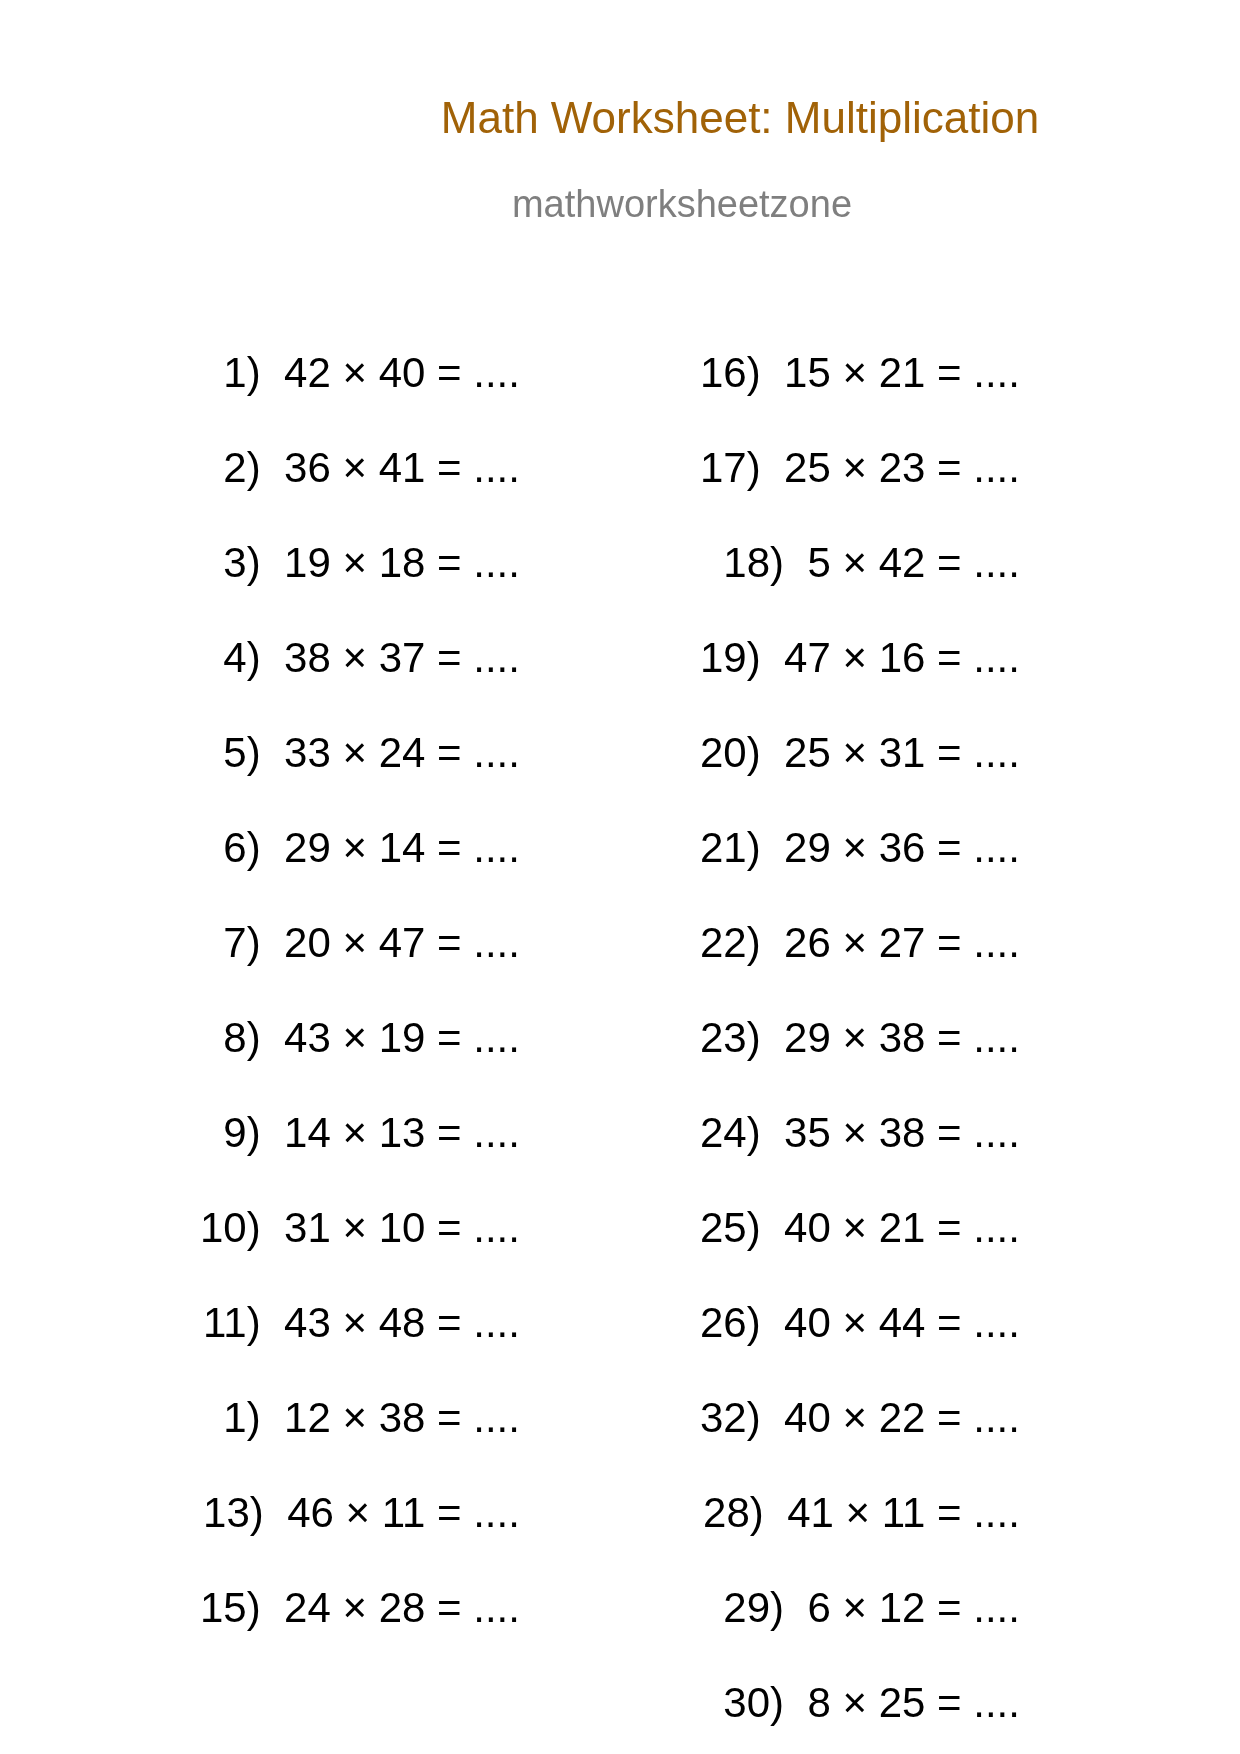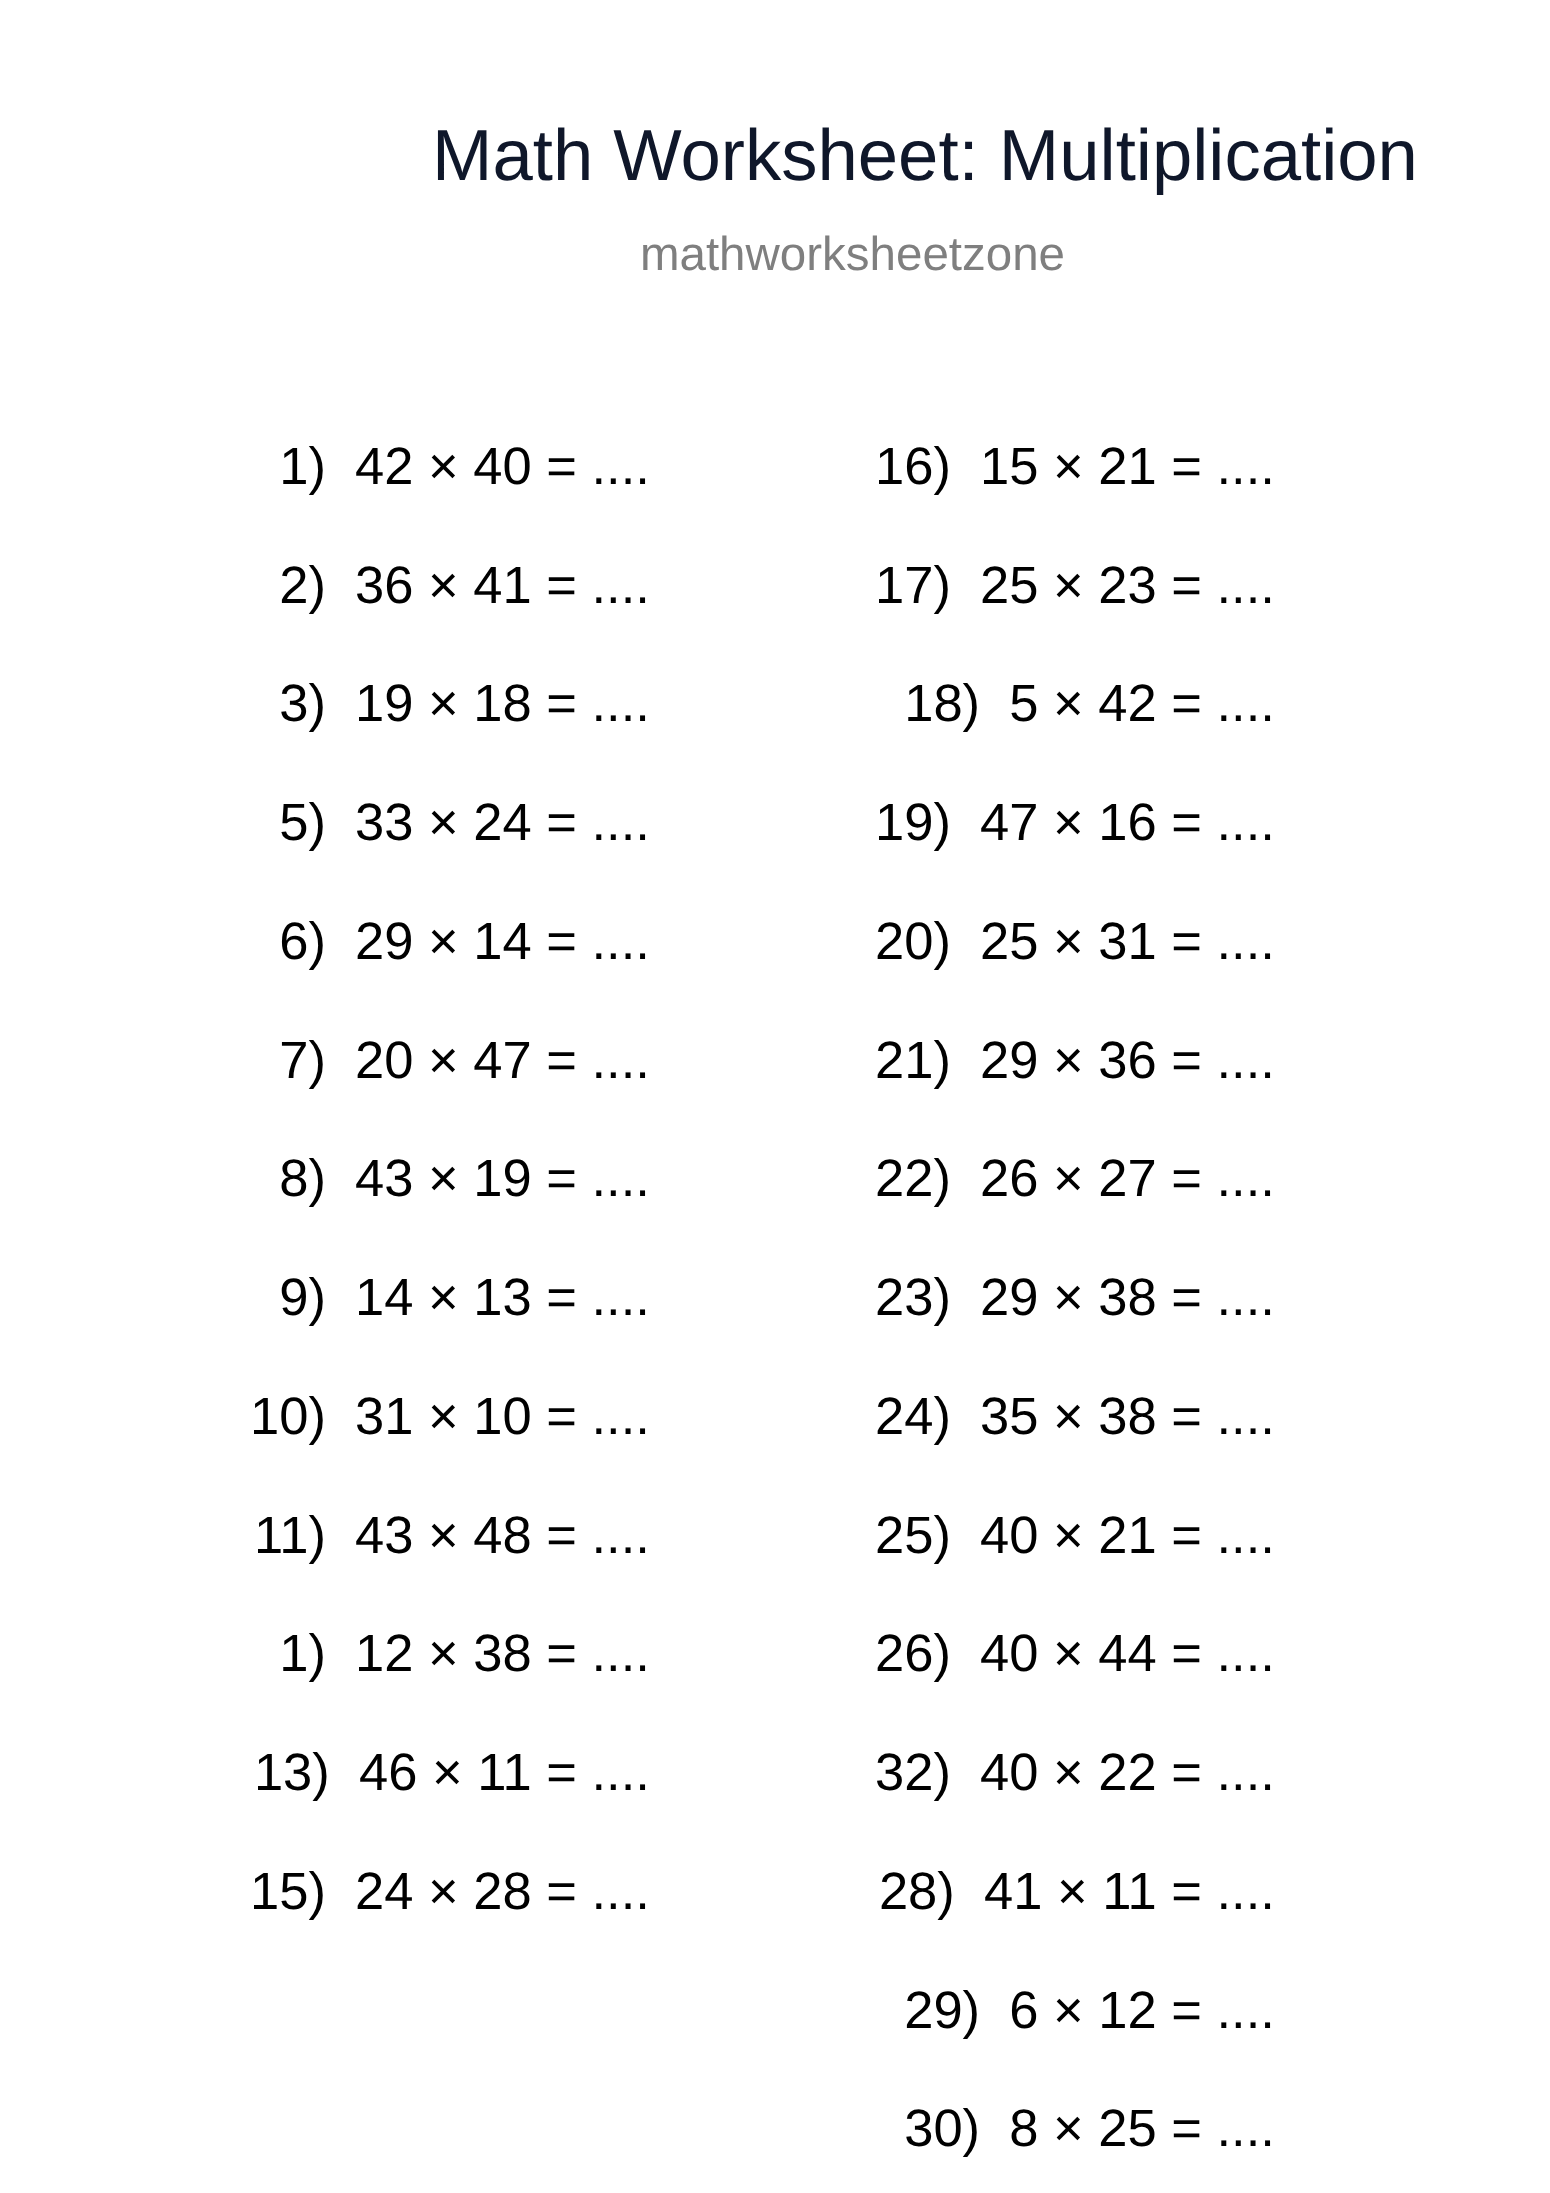--- a/index.html
+++ b/index.html
@@ -16,25 +16,25 @@
       color: #000000;
     }
     .page-title {
       position: absolute;
       left: 0;
       right: 0;
       top: 96px;
       margin: 0;
       padding-left: 240px;
       text-align: center;
-      font-size: 58px;
+      font-size: 44px;
       font-weight: normal;
       line-height: 1;
       letter-spacing: 0px;
-      color: #0f172a;
+      color: #a16207;
     }
     .site-name {
       position: absolute;
       left: 4px;
       right: 0;
       top: 185px;
       padding-left: 120px;
       text-align: center;
       font-size: 38px;
       color: #7f7f7f;
@@ -58,20 +58,21 @@
 </head>
 <body>
 
 <h1 class="page-title">Math Worksheet: Multiplication</h1>
 <div class="site-name">mathworksheetzone</div>
 
 <div class="col col-left">
   <div class="problem"><span class="num">1)</span>  <span>42 × 40 = ....</span></div>
   <div class="problem"><span class="num">2)</span>  <span>36 × 41 = ....</span></div>
   <div class="problem"><span class="num">3)</span>  <span>19 × 18 = ....</span></div>
+  <div class="problem"><span class="num">4)</span>  <span>38 × 37 = ....</span></div>
   <div class="problem"><span class="num">5)</span>  <span>33 × 24 = ....</span></div>
   <div class="problem"><span class="num">6)</span>  <span>29 × 14 = ....</span></div>
   <div class="problem"><span class="num">7)</span>  <span>20 × 47 = ....</span></div>
   <div class="problem"><span class="num">8)</span>  <span>43 × 19 = ....</span></div>
   <div class="problem"><span class="num">9)</span>  <span>14 × 13 = ....</span></div>
   <div class="problem"><span class="num">10)</span>  <span>31 × 10 = ....</span></div>
   <div class="problem"><span class="num">11)</span>  <span>43 × 48 = ....</span></div>
   <div class="problem"><span class="num">1)</span>  <span>12 × 38 = ....</span></div>
   <div class="problem"><span class="num">13)</span>  <span>46 × 11 = ....</span></div>
   <div class="problem"><span class="num">15)</span>  <span>24 × 28 = ....</span></div>

